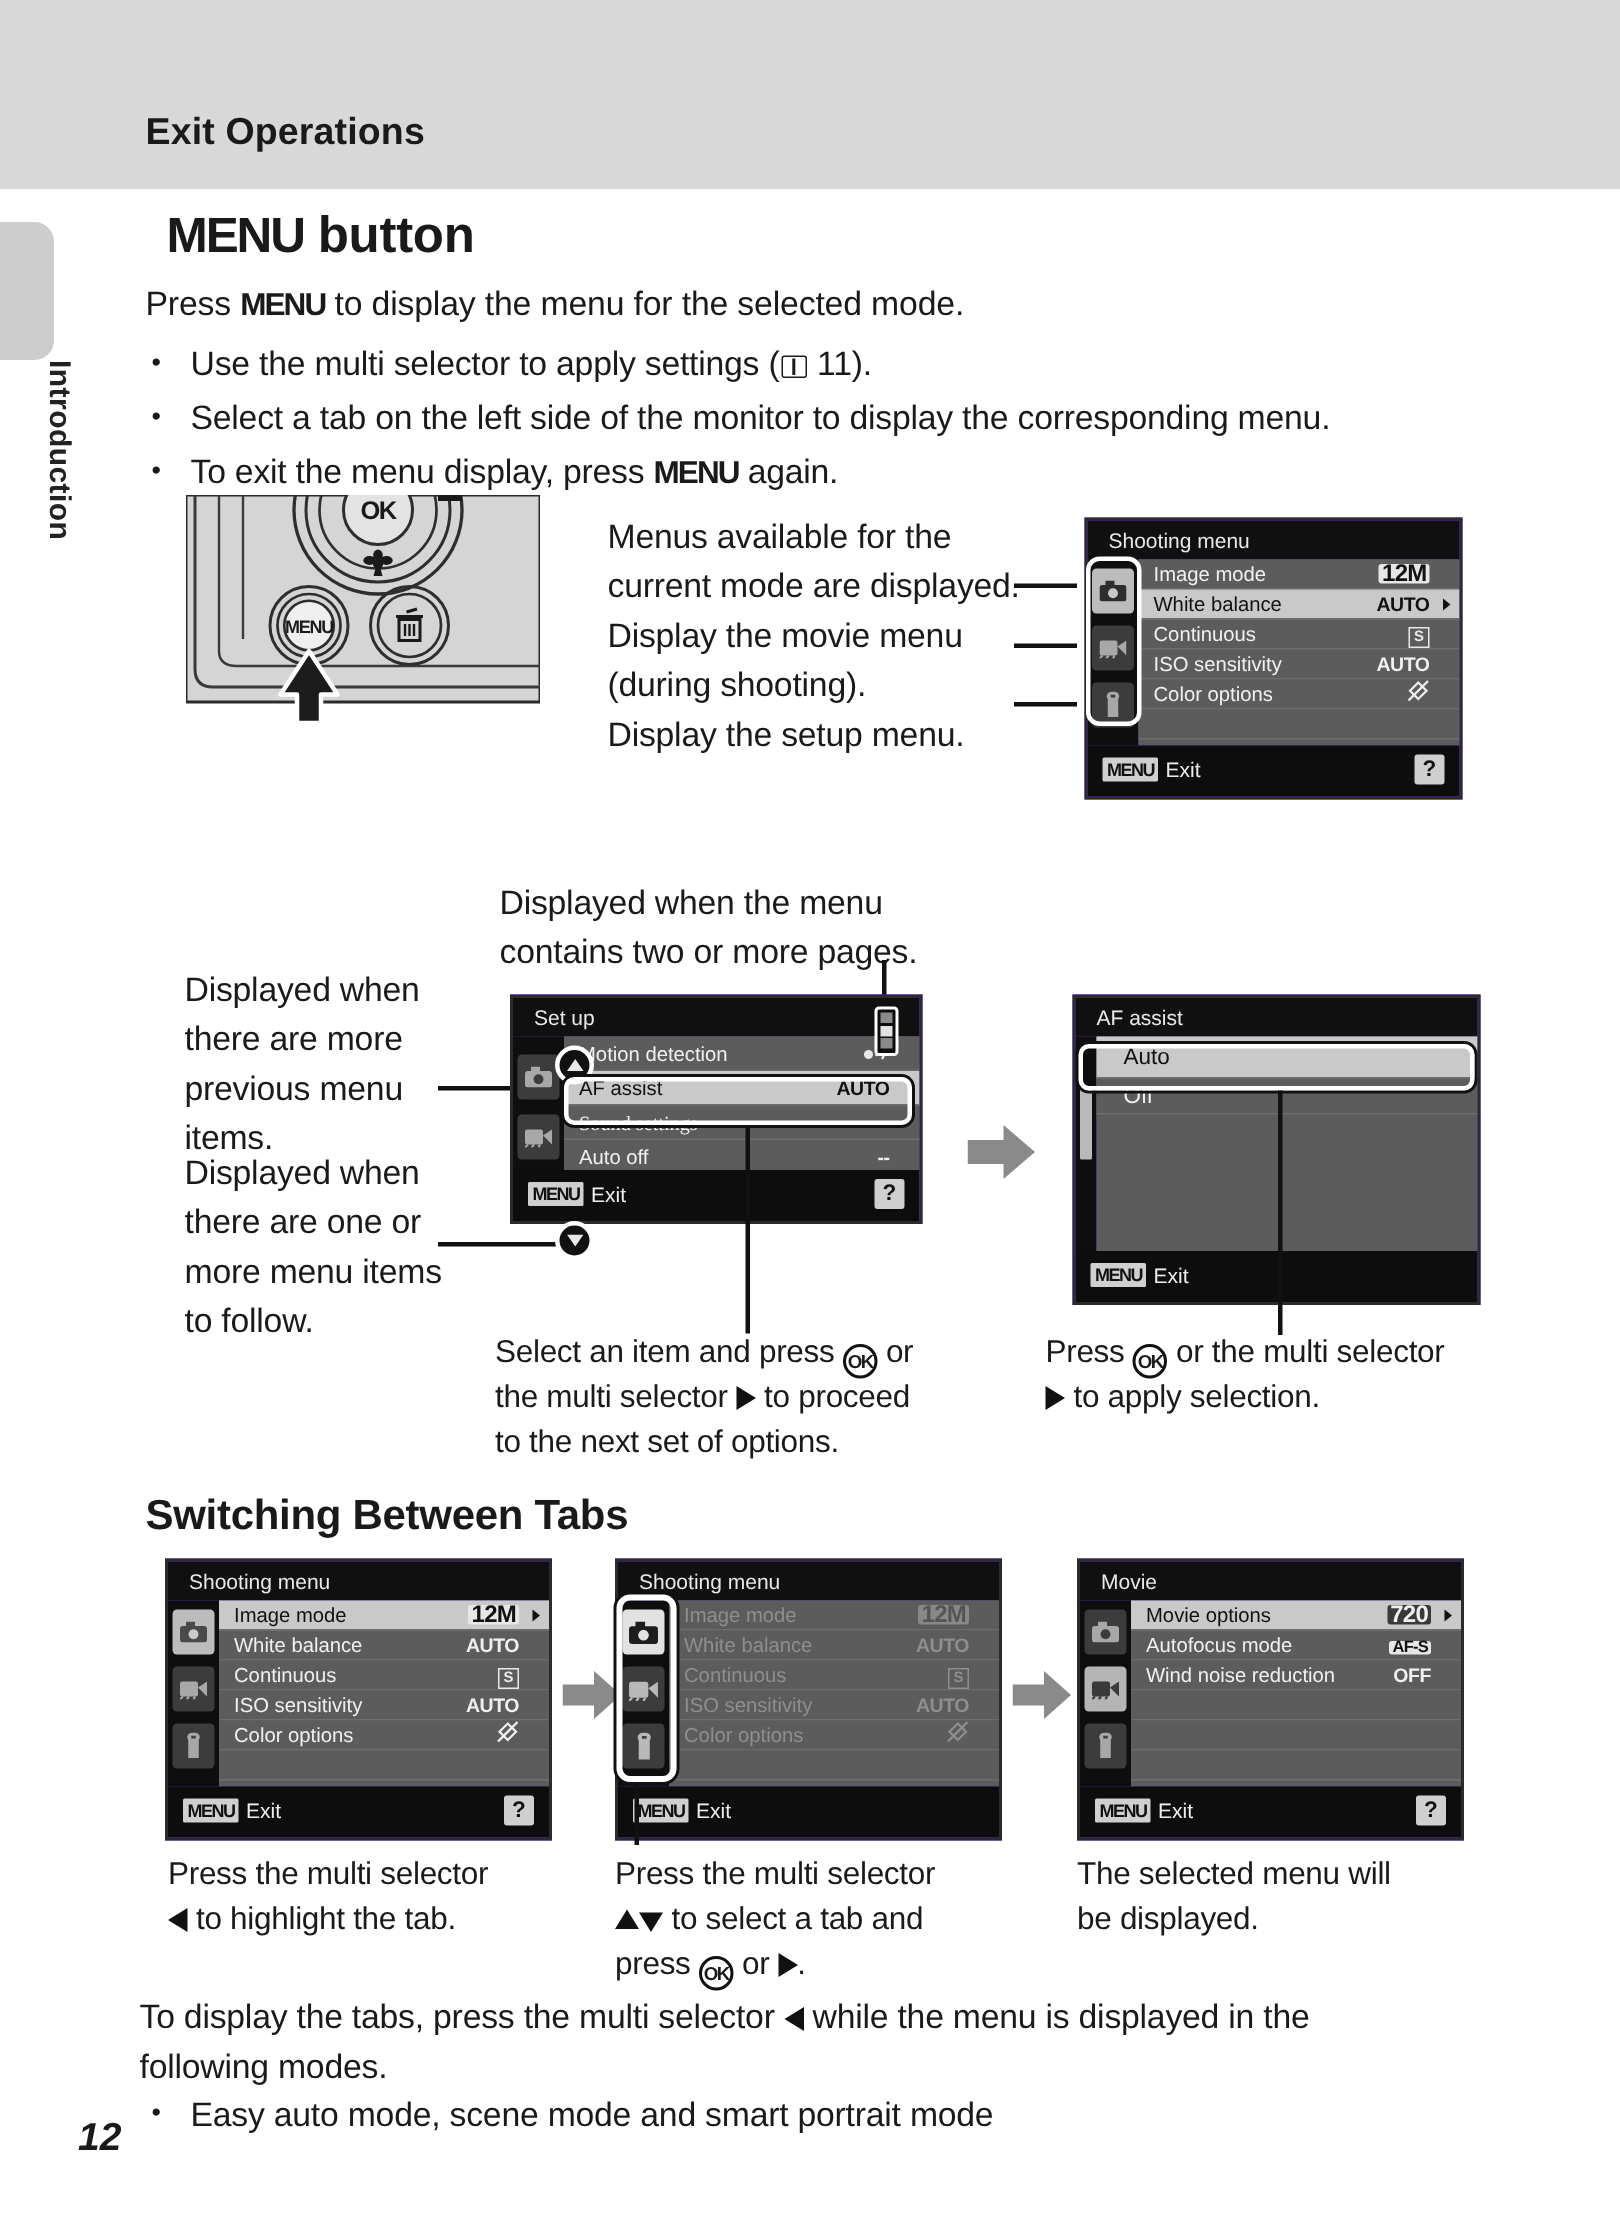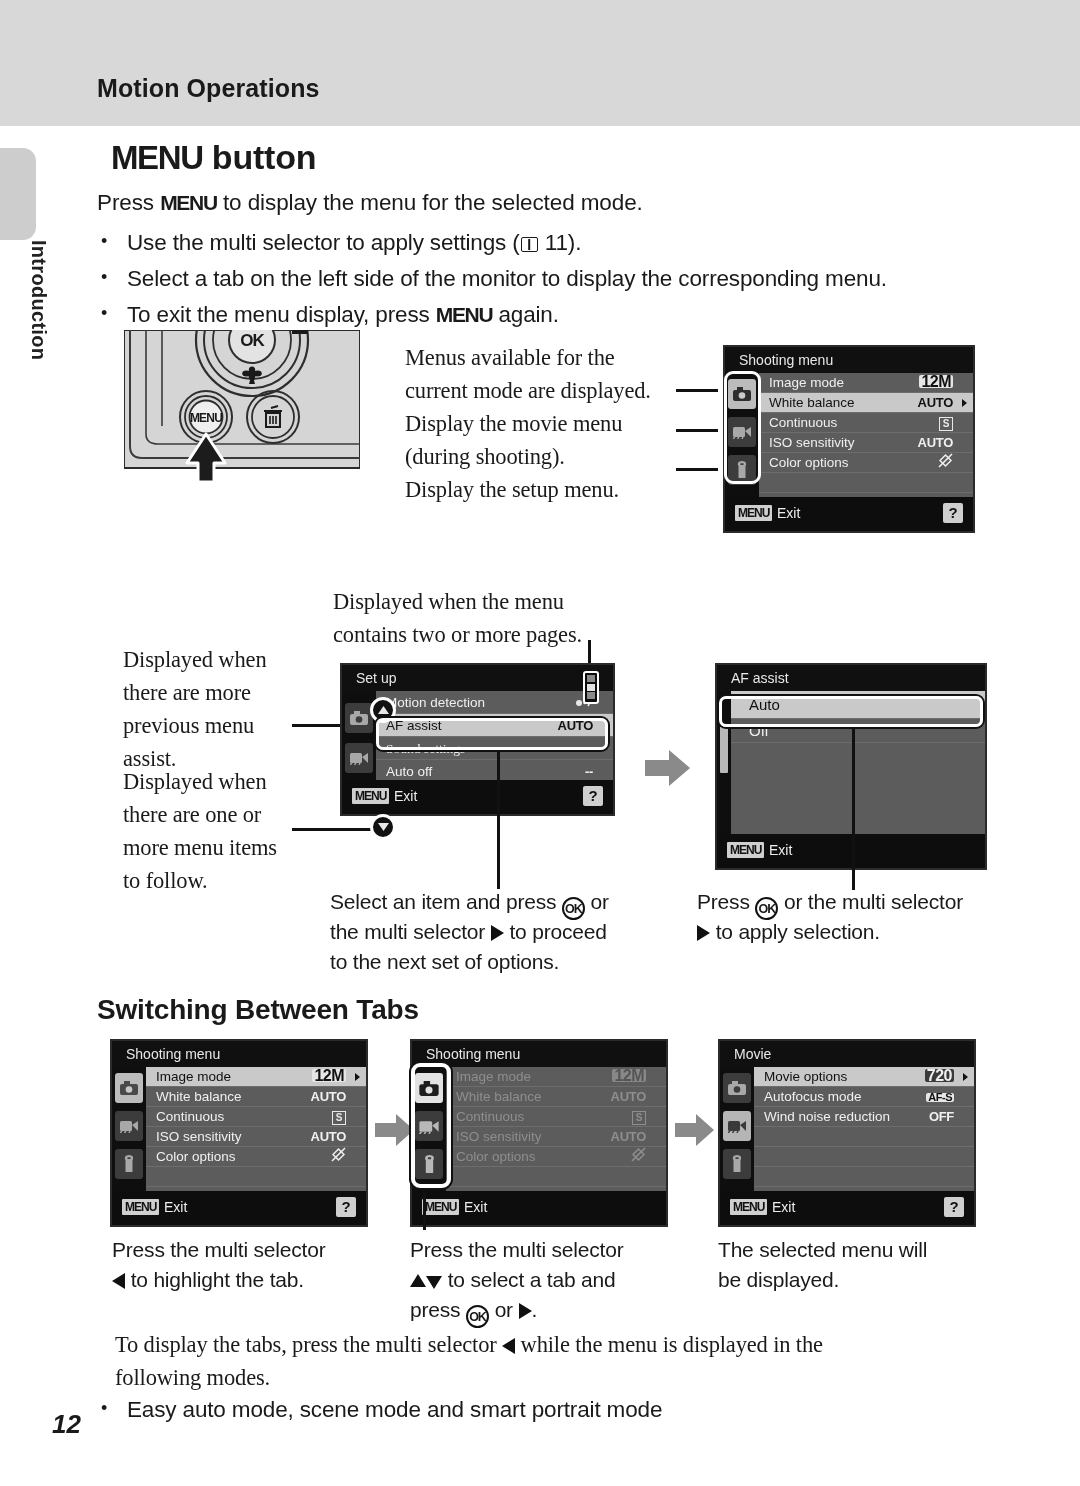--- a/index.html
+++ b/index.html
@@ -96,21 +96,20 @@
   .tri-u { display:inline-block; position:relative; top:0px;
     width:0;height:0;border-bottom:13px solid #111;
     border-left:8px solid transparent;border-right:8px solid transparent; }
   .tri-d { display:inline-block; position:relative; top:2px;
     width:0;height:0;border-top:13px solid #111;
     border-left:8px solid transparent;border-right:8px solid transparent; }
 
   .para {
     position: absolute; font-size: 22.5px; line-height: 33px;
     letter-spacing: -0.15px;
-    font-family: Liberation Serif, serif;
   }
 
   
   .camera-fig { position: absolute; left: 124px; top: 330px; width: 236px; height: 152px; }
 
   
   .lcd {
     position: absolute;
     background: #6d28d9;
     border: 2px solid #2b2b2b;
@@ -191,21 +190,21 @@
   .page-num {
     position: absolute; left: 52px; top: 1409px;
     font-size: 26px; font-style: italic; font-weight: 600;
   }
   .cap { position: absolute; font-size: 21px; line-height: 30px; letter-spacing: -0.2px; }
 </style>
 </head>
 <body>
 
 <div class="header-band"></div>
-<div class="header-title">Motion Operations</div>
+<div class="header-title">Exit Operations</div>
 
 <div class="side-tab"></div>
 <div class="side-tab-label">Introduction</div>
 
 <div class="h1">
   <span class="menu-word">MENU</span><span> button</span>
 </div>
 
 <div class="lead">
   <span>Press </span><span class="menu-inline">MENU</span><span> to display the menu for the selected mode.</span>
@@ -335,21 +334,21 @@
 <div class="para" style="left:333px; top:585px; width:320px;">
   <div>Displayed when the menu</div>
   <div>contains two or more pages.</div>
 </div>
 <div class="lead-vline" style="left:588px; top:640px; height:32px;"></div>
 
 <div class="para" style="left:123px; top:643px; width:215px;">
   <div>Displayed when</div>
   <div>there are more</div>
   <div>previous menu</div>
-  <div>assist.</div>
+  <div>items.</div>
 </div>
 <div class="para" style="left:123px; top:765px; width:215px;">
   <div>Displayed when</div>
   <div>there are one or</div>
   <div>more menu items</div>
   <div>to follow.</div>
 </div>
 <div class="lead-line" style="left:292px; top:724px; width:80px;"></div>
 <div class="lead-line" style="left:292px; top:828px; width:80px;"></div>
 
@@ -600,21 +599,21 @@
 <div class="cap" style="left:410px; top:1235px; width:280px;">
   <div>Press the multi selector</div>
   <div><span class="tri-u"></span><span class="tri-d"></span><span> to select a tab and</span></div>
   <div><span>press </span><span class="okglyph">OK</span><span> or </span><span class="tri-r"></span>.</div>
 </div>
 <div class="cap" style="left:718px; top:1235px; width:280px;">
   <div>The selected menu will</div>
   <div>be displayed.</div>
 </div>
 
-<div class="para" style="left:115px; top:1328px; width:900px;">
+<div class="para" style="left:93px; top:1328px; width:900px;">
   <div><span>To display the tabs, press the multi selector </span><span class="tri-l"></span><span> while the menu is displayed in the</span></div>
   <div>following modes.</div>
 </div>
 <div class="bullets" style="top:1393px;">
   <div class="bullet"><span>Easy auto mode, scene mode and smart portrait mode</span></div>
 </div>
 
 <div class="page-num">12</div>
 
 </body></html>

